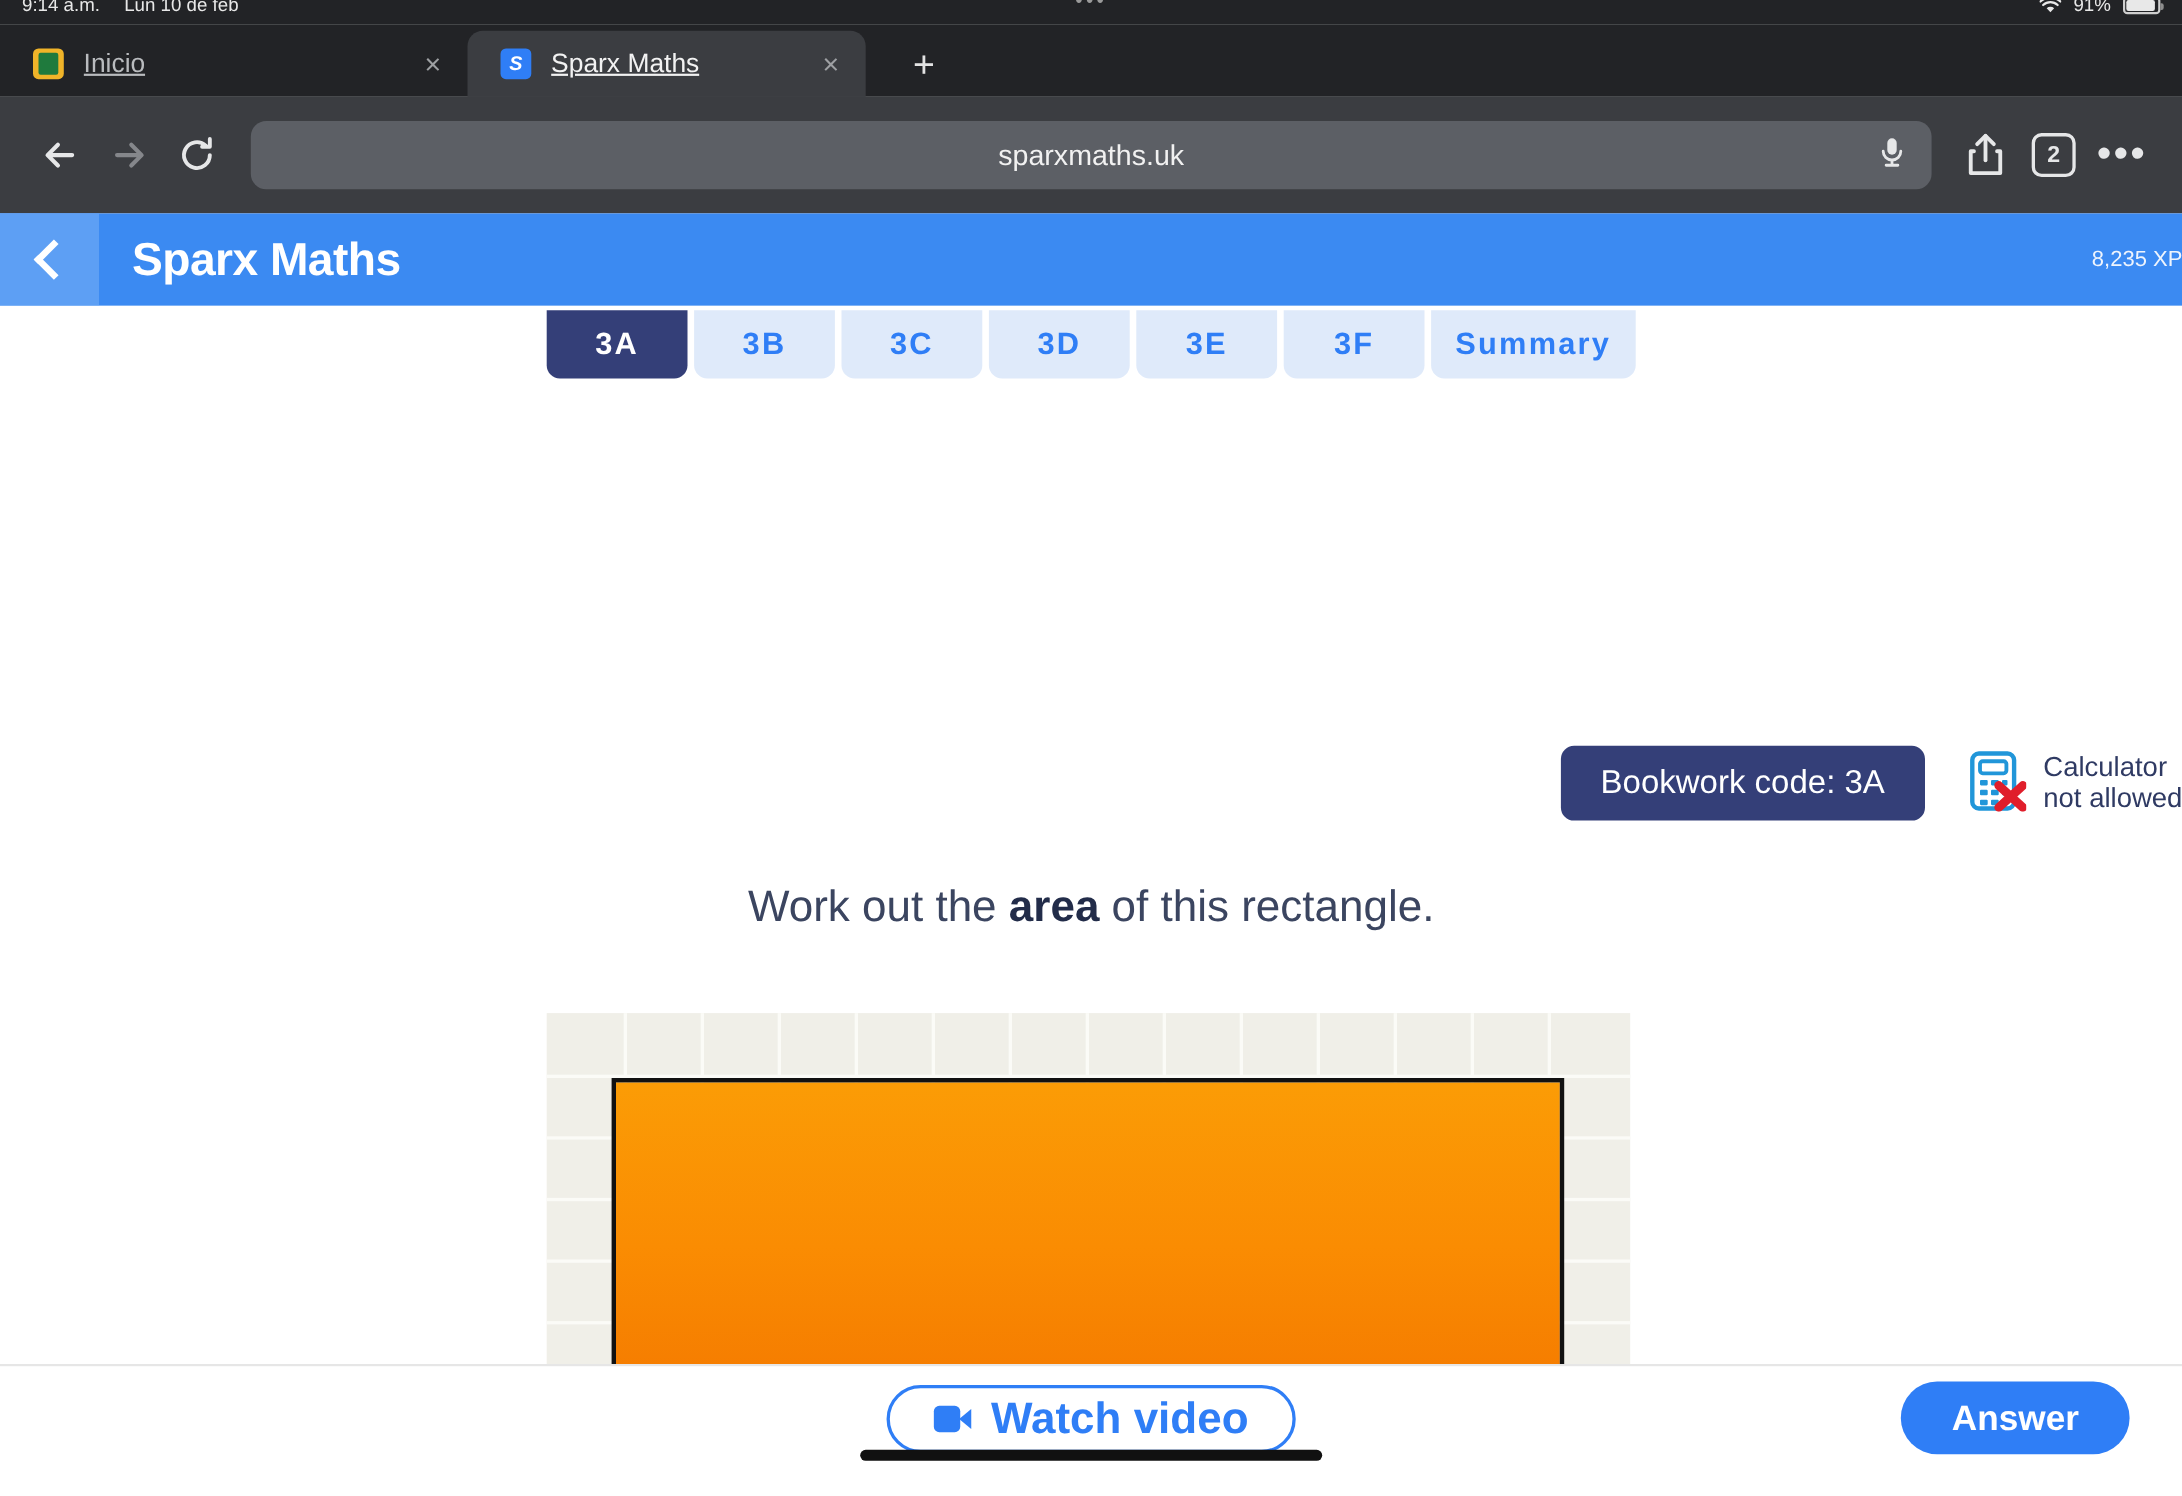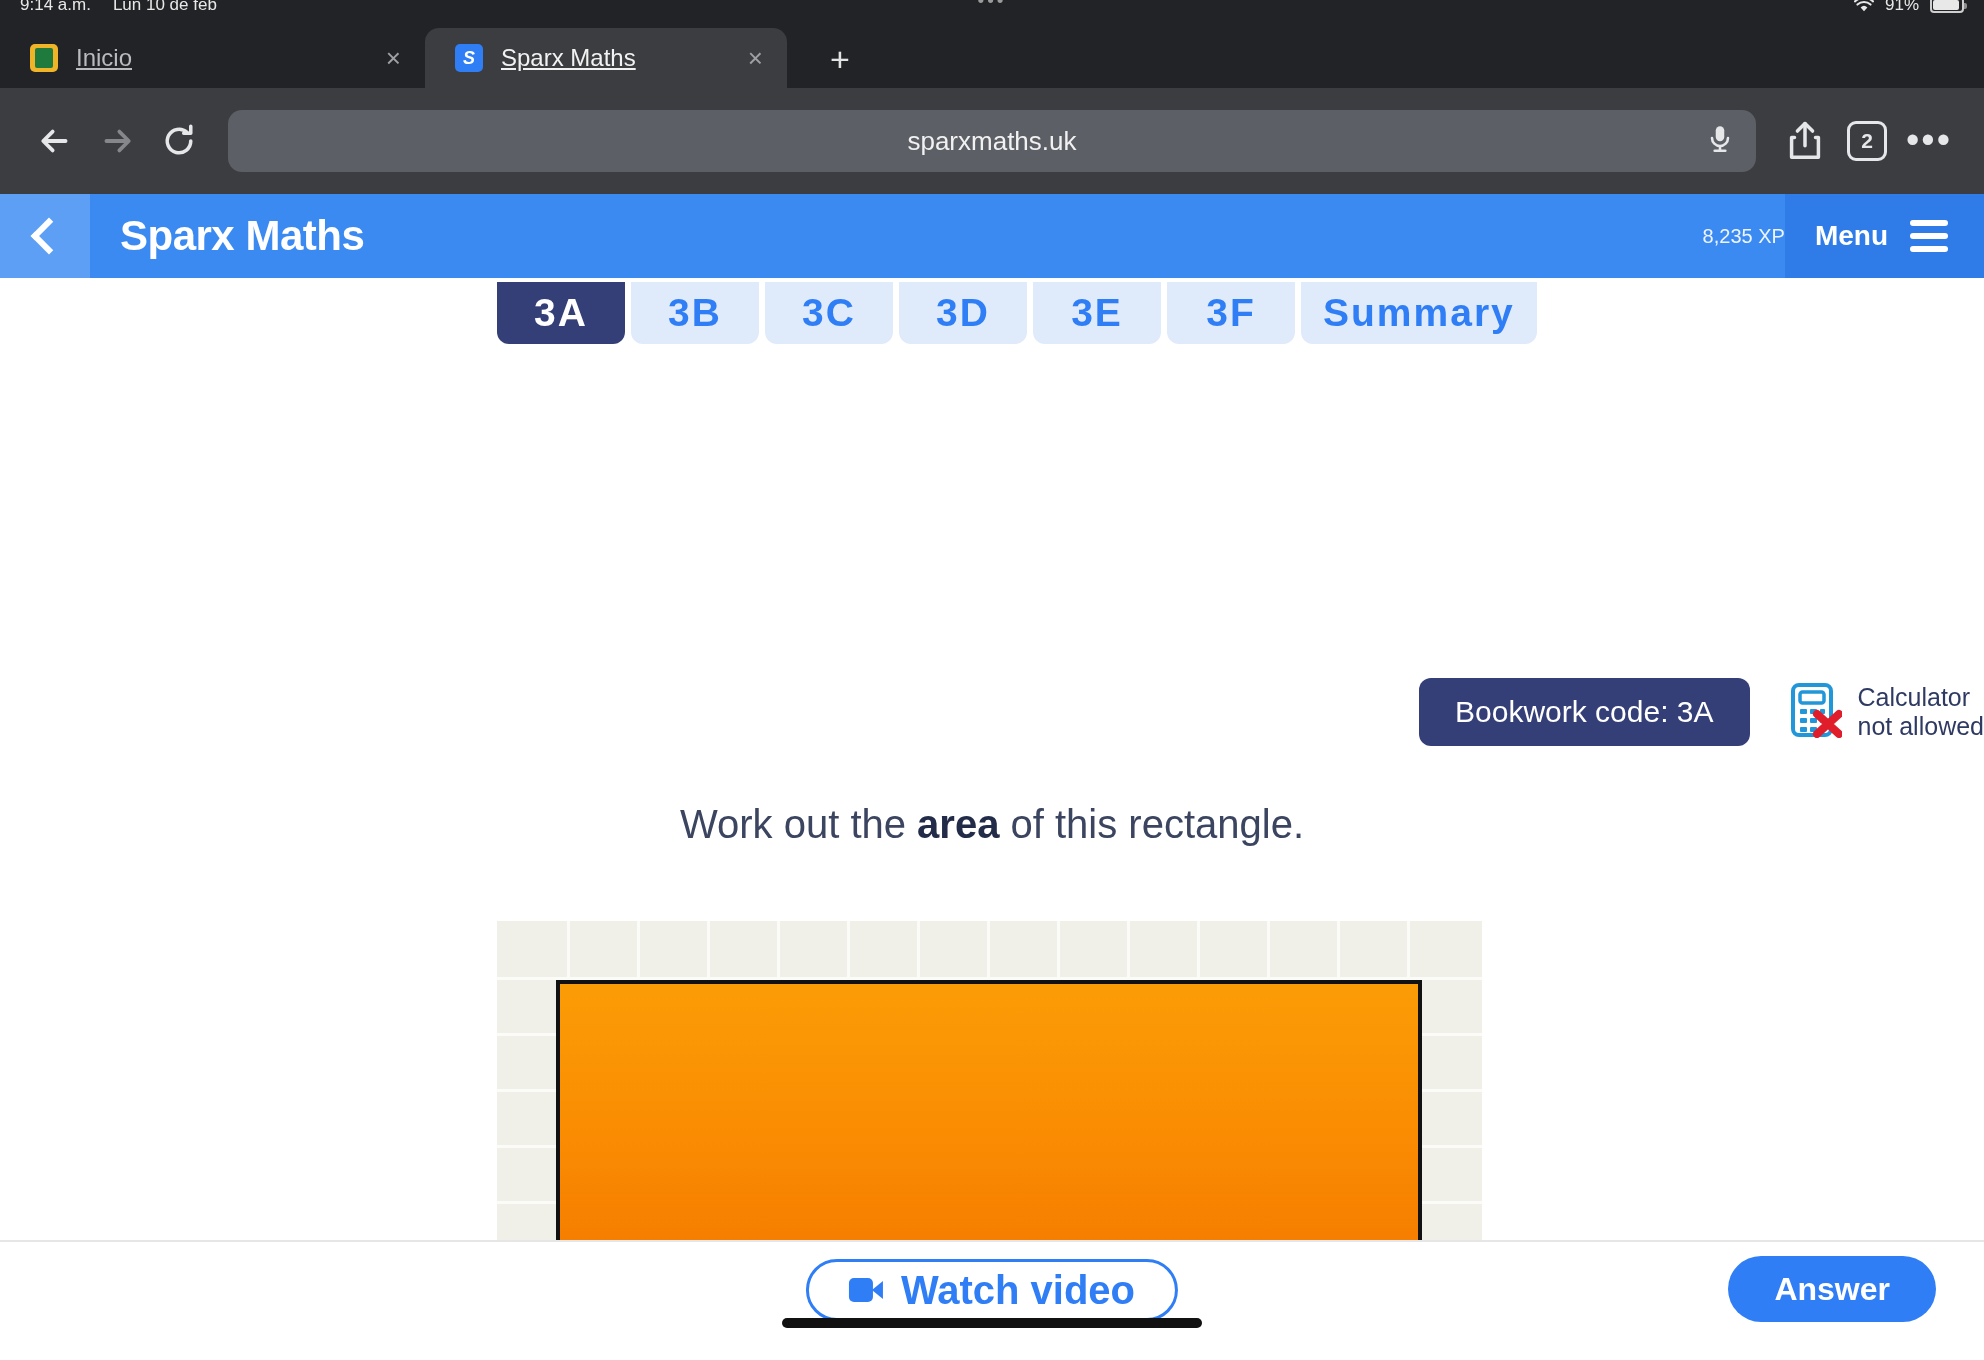--- a/index.html
+++ b/index.html
@@ -96,21 +96,21 @@
   .burger { display: flex; flex-direction: column; gap: 7px; }
   .burger i { display: block; width: 38px; height: 6px; background: #fff; border-radius: 3px; }
 
   
   .content { position: absolute; top: 278px; left: 0; width: 1984px; height: 1004px; background: #fff; }
 
   .tabs { position: absolute; top: 4px; left: 497px; display: flex; gap: 6px; }
   .ptab {
     height: 62px; min-width: 128px; padding: 0 22px;
     display: flex; align-items: center; justify-content: center;
-    border-radius: 0 0 12px 12px; font-size: 39px; font-weight: bold;
+    border-radius: 0 0 12px 12px; font-size: 28px; font-weight: bold;
     background: #dfeafa; color: #2f7ef6; letter-spacing: 2px;
   }
   .ptab.active { background: #343f78; color: #fff; }
 
   .codeRow {
     position: absolute; top: 400px; left: 0; width: 1984px;
     display: flex; justify-content: flex-end; align-items: center; gap: 40px;
   }
   .bookwork {
     background: #343f78; color: #fff; font-size: 30px;
@@ -252,28 +252,20 @@
     <span class="tb-icon dots3">•••</span>
   </div>
 
   <div class="appheader">
     <div class="back-pane">
       <span class="chev-left"></span>
     </div>
     <div class="brand">Sparx Maths</div>
     <div class="hdr-right">
       <span class="xp">8,235 XP</span>
-      <div class="menu-pane">
-        <span class="menu-lbl">Menu</span>
-        <span class="burger">
-            <i></i>
-            <i></i>
-            <i></i>
-          </span>
-      </div>
     </div>
   </div>
 
   <div class="content">
 
     <div class="tabs">
       <div class="ptab active">3A</div>
       <div class="ptab">3B</div>
       <div class="ptab">3C</div>
       <div class="ptab">3D</div>

